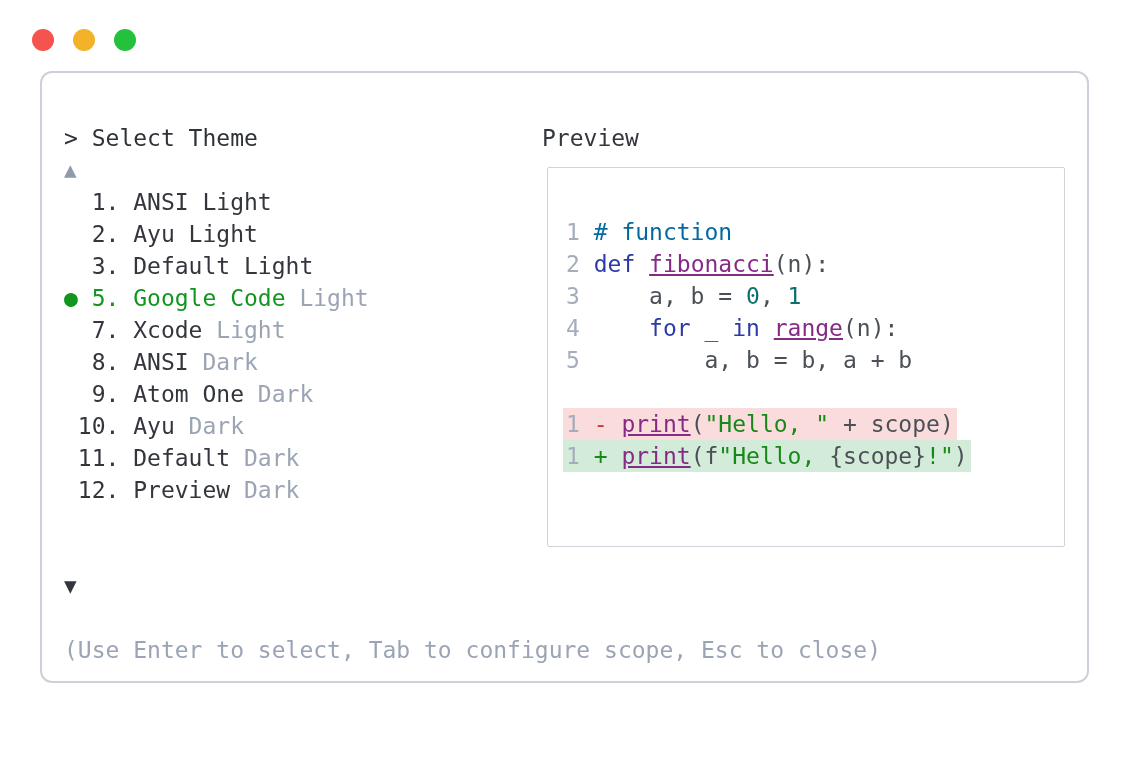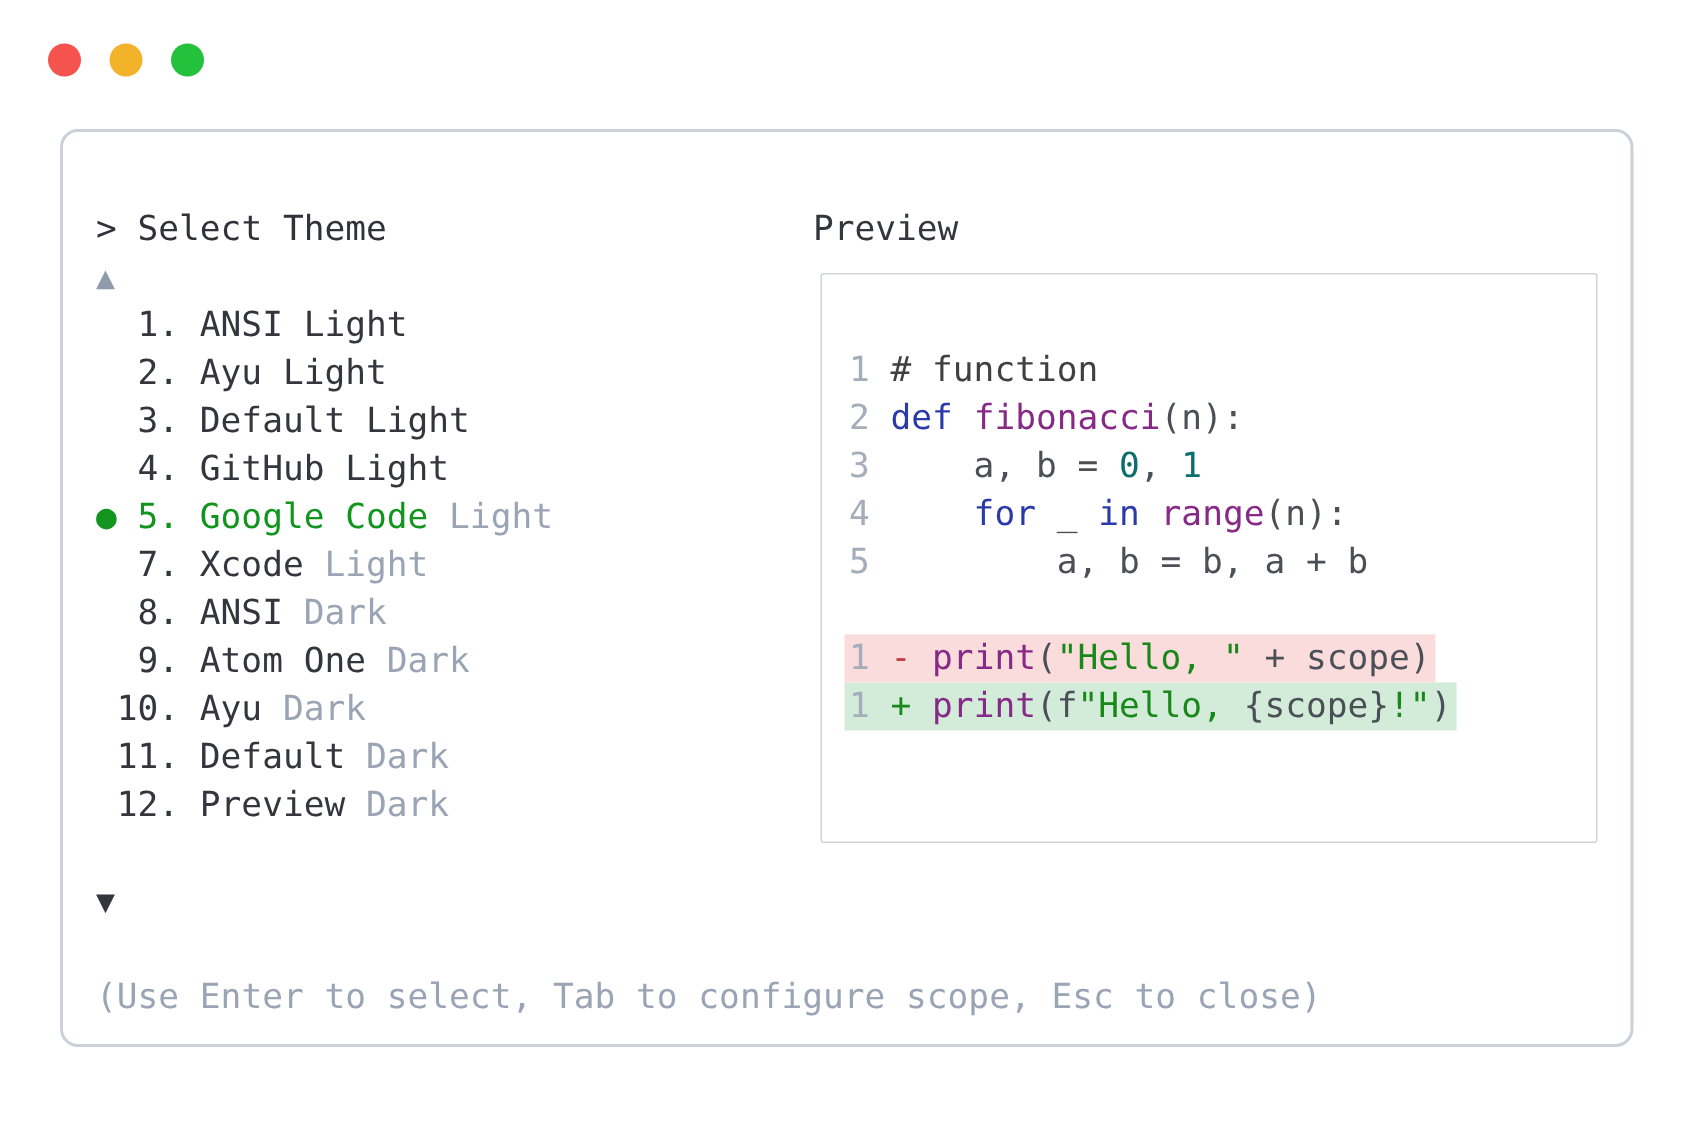--- a/index.html
+++ b/index.html
@@ -9,21 +9,21 @@
   .stage { position:relative; width:1129px; height:757px; background:#ffffff; }
 
   
   .lights { position:absolute; left:32px; top:29px; display:flex; gap:19px; }
   .light { width:22px; height:22px; border-radius:50%; }
   .light.red   { background:#f4544d; }
   .light.amber { background:#f2b32b; }
   .light.green { background:#24c23c; }
 
   
-  .panel { position:absolute; left:40px; top:86px; width:1049px; height:612px;
+  .panel { position:absolute; left:40px; top:71px; width:1049px; height:612px;
            border:2px solid #ccd1d9; border-radius:12px; background:#ffffff; }
 
   .row { position:absolute; height:32px; line-height:32px; white-space:pre; }
 
   .prompt { left:22px; top:49px; color:#2f3339; }
   .scroll-up   { left:22px; top:81px;  color:#8f9aab; font-size:21px; }
   .scroll-down { left:22px; top:497px; color:#33373d; font-size:21px; }
   .help { left:22px; top:561px; color:#9aa4b4; }
 
   
@@ -37,23 +37,23 @@
 
   
   .preview-label { left:500px; top:49px; color:#33373d; }
   .preview-box { position:absolute; left:505px; top:94px; width:518px; height:380px;
                  border:1.5px solid #cfd3da; border-radius:2px; background:#ffffff;
                  padding:48px 10px 0 18px; overflow:hidden; }
   .cline { height:32px; line-height:32px; white-space:pre; }
   .spacer { height:32px; }
   .ln { display:inline-block; width:1ch; text-align:right; color:#a5adbb; margin-right:1ch; }
 
-  .tok-comment  { color:#404040; }
+  .tok-comment  { color:#0369a1; }
   .tok-keyword  { color:#2b3aa8; }
-  .tok-function { color:#862a86; }
+  .tok-function { color:#862a86;text-decoration:underline; }
   .tok-number   { color:#0d6e6e; }
   .tok-string   { color:#188818; }
   .tok-plain    { color:#4b4f56; }
   .tok-diff-removed-sign { color:#c03c3c; }
   .tok-diff-added-sign   { color:#188818; }
 
   .line-bg { display:inline-block; padding:0 3px; margin-left:-3px; }
   .bg-removed { background:#fadcdc; }
   .bg-added   { background:#d3ecda; }
 </style>
@@ -71,21 +71,20 @@
   <div class="panel">
 
     <div class="row prompt">&gt; Select Theme</div>
 
     <div class="row scroll-up">▲</div>
 
     <div class="theme-list">
         <div class="titem"><span class="marker"></span><span class="num">1.</span><span class="nm"> ANSI Light</span></div>
         <div class="titem"><span class="marker"></span><span class="num">2.</span><span class="nm"> Ayu Light</span></div>
         <div class="titem"><span class="marker"></span><span class="num">3.</span><span class="nm"> Default Light</span></div>
-        <div class="titem"><span class="marker"></span><span class="num">4.</span><span class="nm"> GitHub Light</span></div>
         <div class="titem selected"><span class="marker">●</span><span class="num">5.</span><span class="nm"> Google Code</span><span class="variant"> Light</span></div>
         <div class="titem"><span class="marker"></span><span class="num">7.</span><span class="nm"> Xcode</span><span class="variant"> Light</span></div>
         <div class="titem"><span class="marker"></span><span class="num">8.</span><span class="nm"> ANSI</span><span class="variant"> Dark</span></div>
         <div class="titem"><span class="marker"></span><span class="num">9.</span><span class="nm"> Atom One</span><span class="variant"> Dark</span></div>
         <div class="titem"><span class="marker"></span><span class="num">10.</span><span class="nm"> Ayu</span><span class="variant"> Dark</span></div>
         <div class="titem"><span class="marker"></span><span class="num">11.</span><span class="nm"> Default</span><span class="variant"> Dark</span></div>
         <div class="titem"><span class="marker"></span><span class="num">12.</span><span class="nm"> Preview</span><span class="variant"> Dark</span></div>
       </div>
 
     <div class="row scroll-down">▼</div>

